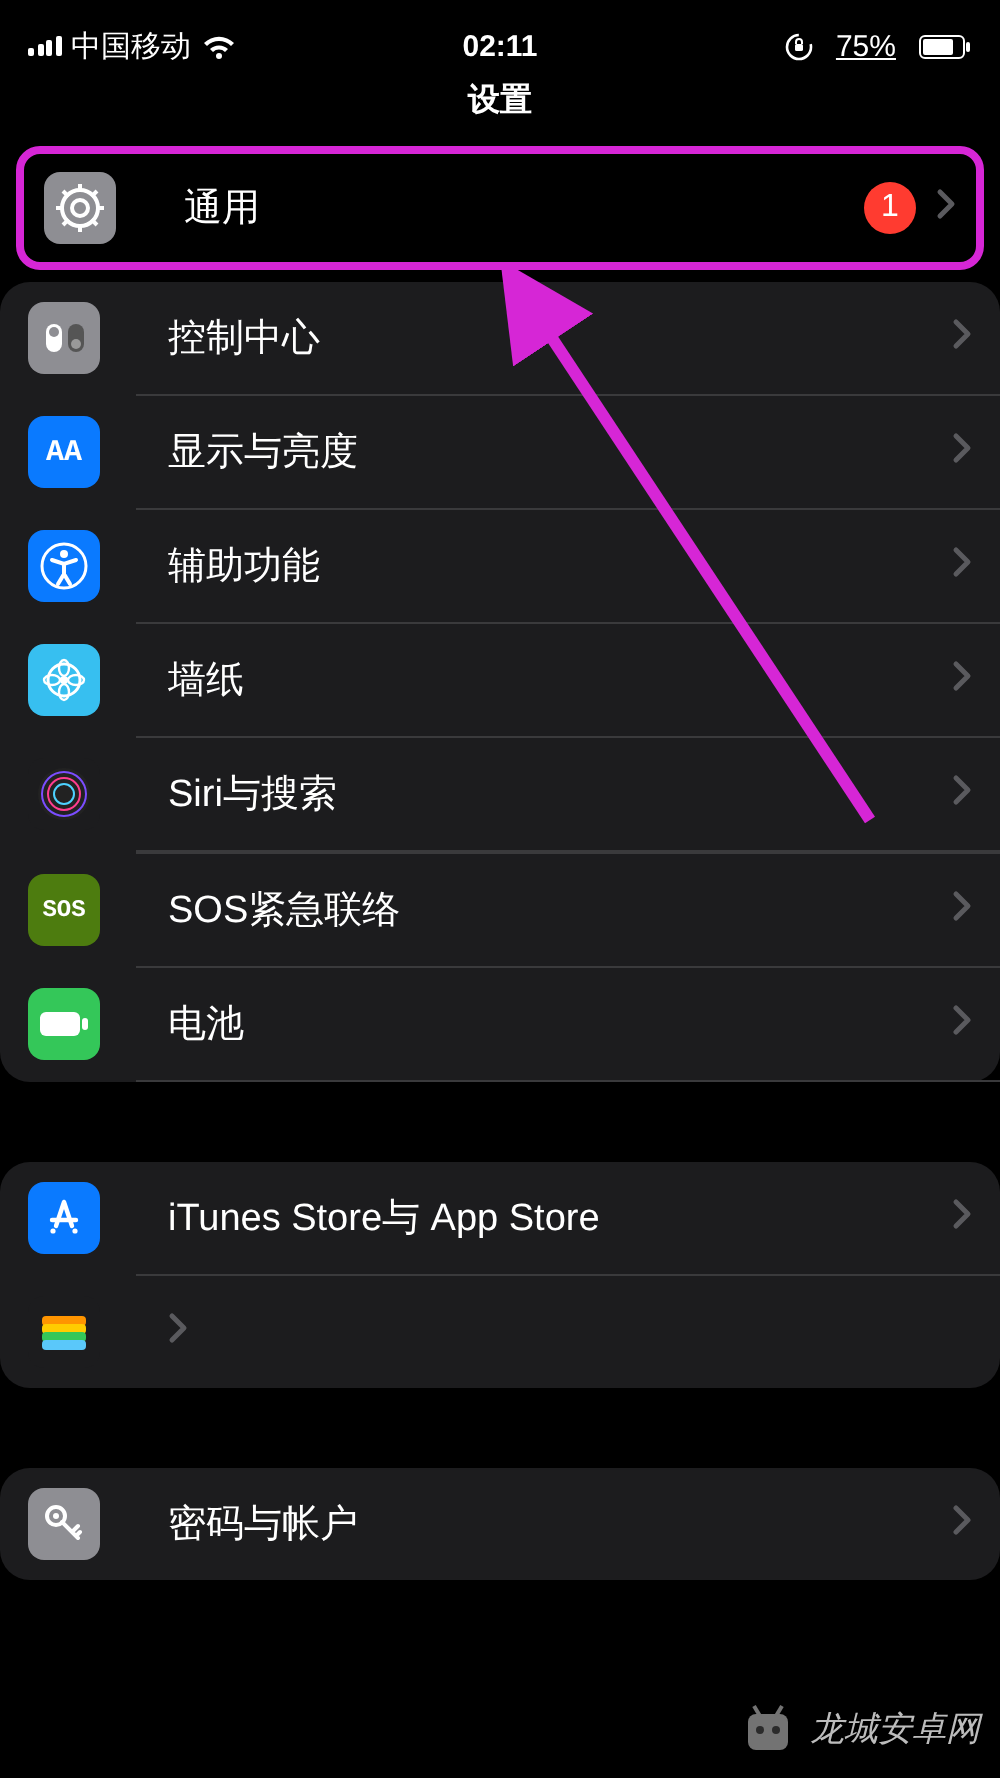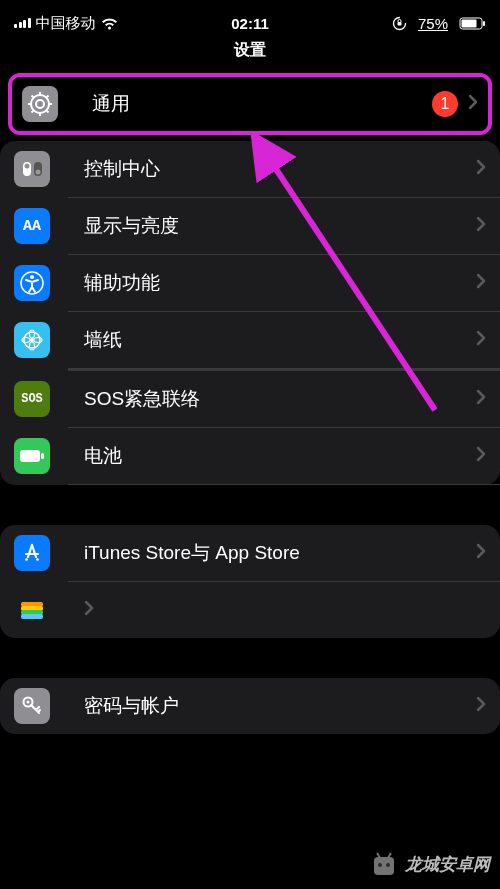--- a/index.html
+++ b/index.html
@@ -147,21 +147,21 @@
       display: flex;
       align-items: center;
       gap: 6px;
       opacity: 0.85;
       z-index: 50;
     }
     .watermark-text {
       font-size: 17px;
       color: #ddd;
       font-style: italic;
-      font-weight: 700;
+      font-weight: 400;
     }
   </style>
 </head>
 <body>
 
 <div class="status-bar">
   <div class="status-left">
     <div class="signal-bars">
       <span></span>
         <span></span>
@@ -280,20 +280,34 @@
           <ellipse cx="19" cy="13" rx="4" ry="2.5" fill="none" stroke="#fff" stroke-width="1.2"></ellipse>
         </svg>
     </div>
     <div class="row-label">墙纸</div>
     <span class="chevron"><svg width="10" height="16" viewBox="0 0 10 16">
           <path d="M2 2 L8 8 L2 14" fill="none" stroke="#5a5a5e" stroke-width="2.5" stroke-linecap="round" stroke-linejoin="round"></path>
         </svg></span>
   </div>
   <div class="row-divider"></div>
 
+  <div class="settings-row">
+    <div class="app-icon icon-siri">
+      <svg width="30" height="30" viewBox="0 0 30 30">
+          <circle cx="15" cy="15" r="13" fill="#222"></circle>
+          <circle cx="15" cy="15" r="11" fill="none" stroke="#7b4dff" stroke-width="1"></circle>
+          <circle cx="15" cy="15" r="8" fill="none" stroke="#ff3d8f" stroke-width="1"></circle>
+          <circle cx="15" cy="15" r="5" fill="none" stroke="#4dd2ff" stroke-width="1"></circle>
+        </svg>
+    </div>
+    <div class="row-label">Siri与搜索</div>
+    <span class="chevron"><svg width="10" height="16" viewBox="0 0 10 16">
+          <path d="M2 2 L8 8 L2 14" fill="none" stroke="#5a5a5e" stroke-width="2.5" stroke-linecap="round" stroke-linejoin="round"></path>
+        </svg></span>
+  </div>
   <div class="row-divider"></div>
 
   <div class="row-divider"></div>
 
   <div class="settings-row">
     <div class="app-icon icon-sos">SOS</div>
     <div class="row-label">SOS紧急联络</div>
     <span class="chevron"><svg width="10" height="16" viewBox="0 0 10 16">
           <path d="M2 2 L8 8 L2 14" fill="none" stroke="#5a5a5e" stroke-width="2.5" stroke-linecap="round" stroke-linejoin="round"></path>
         </svg></span>

